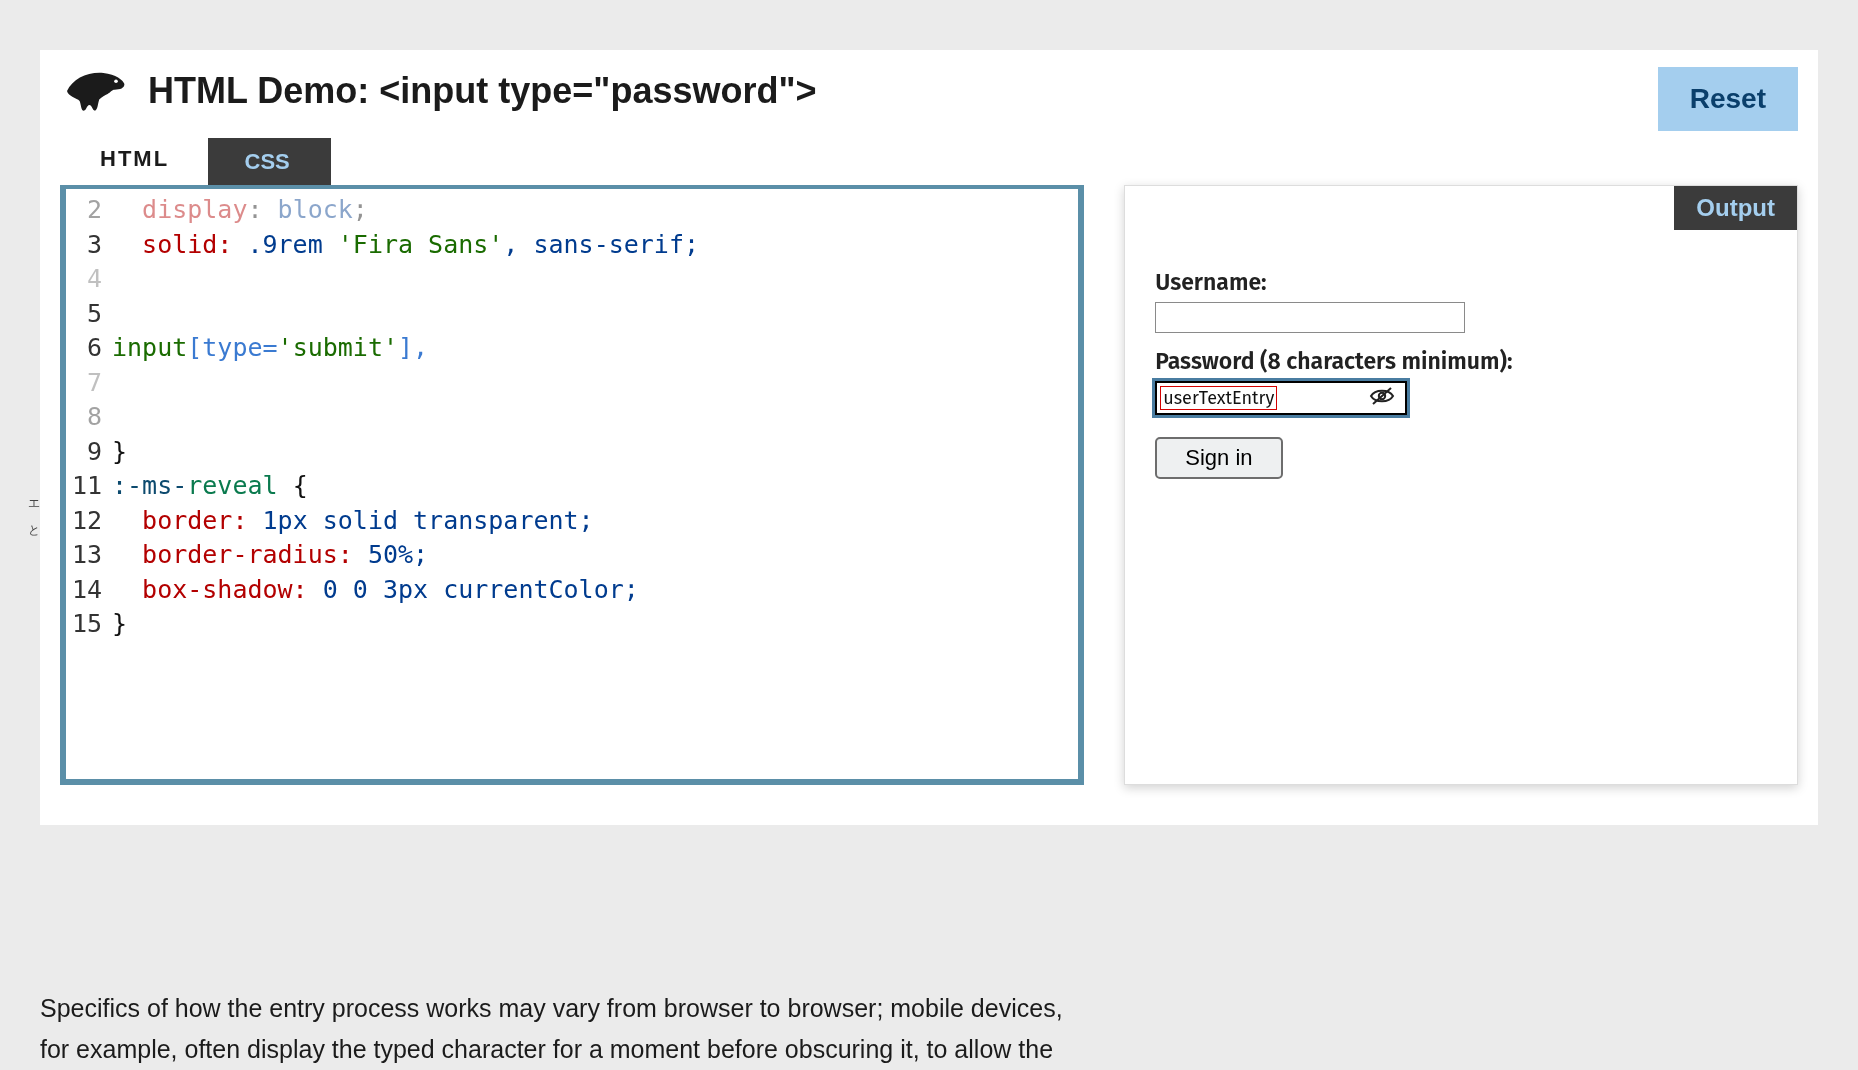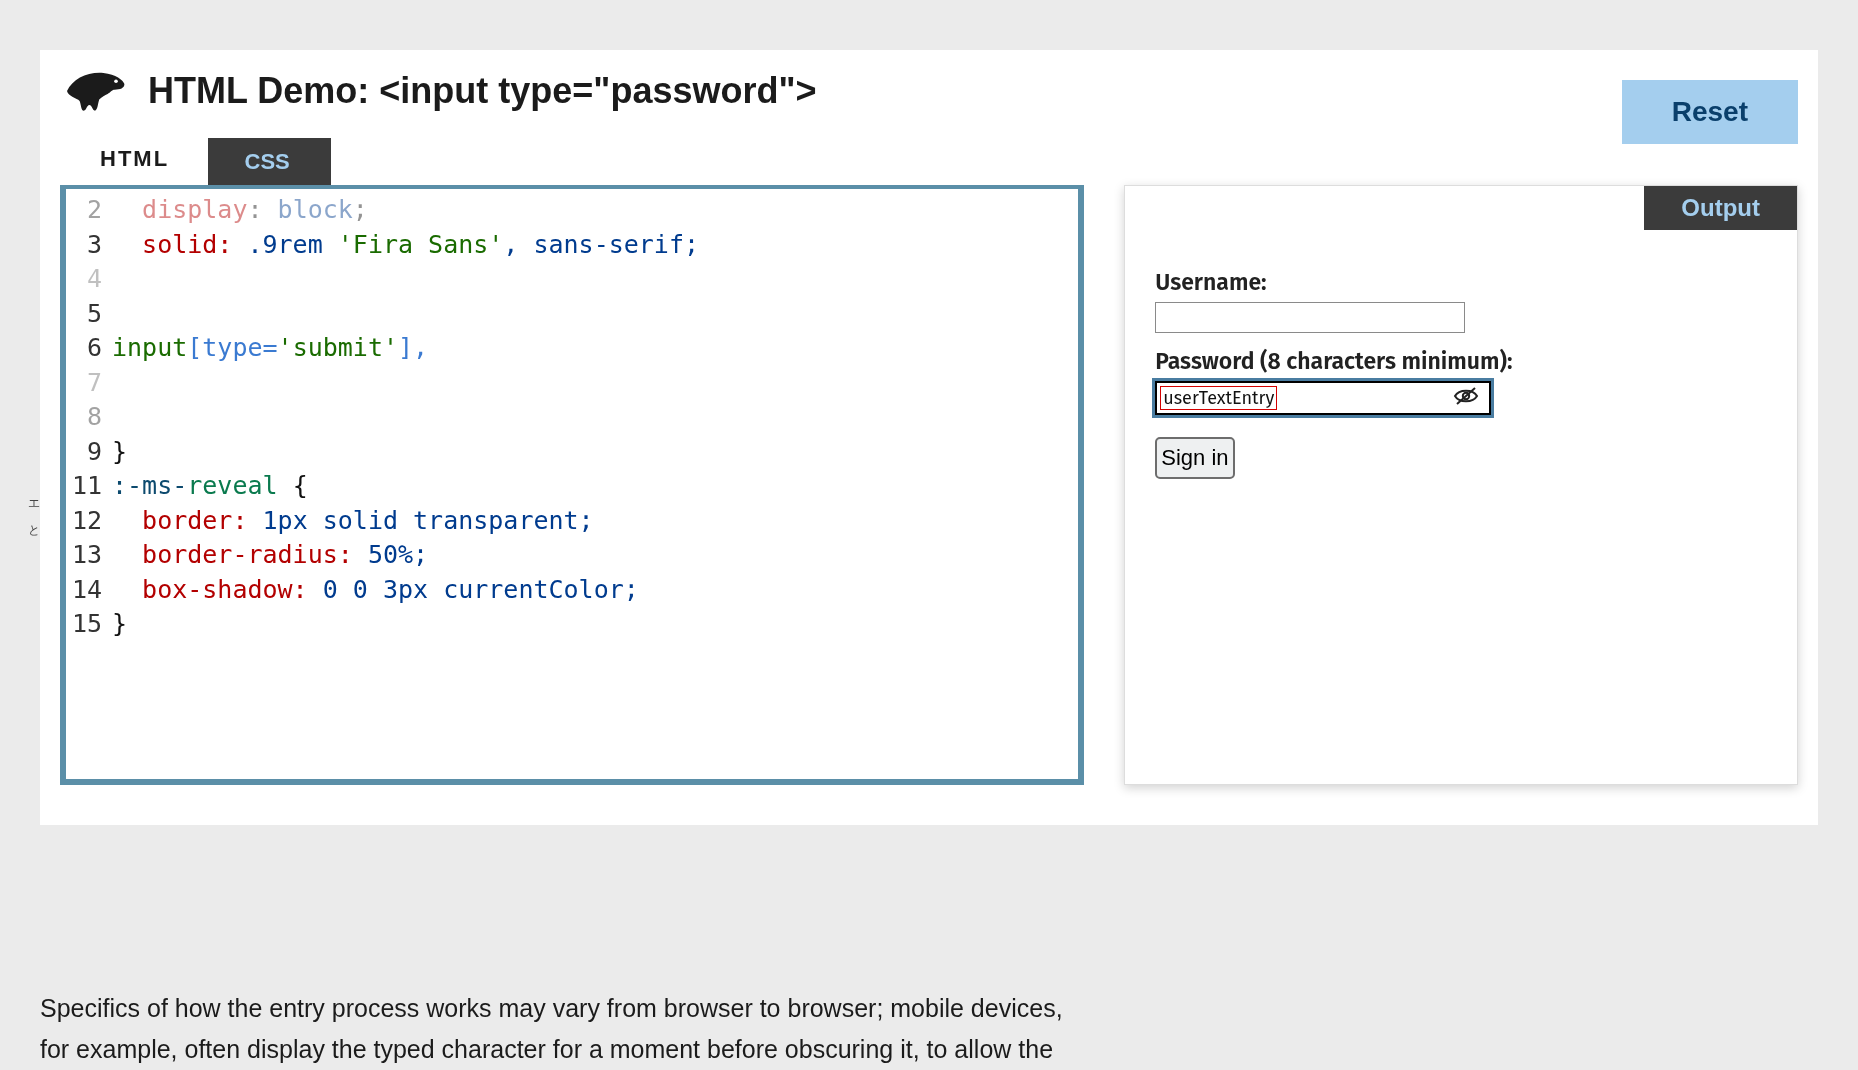--- a/index.html
+++ b/index.html
@@ -47,26 +47,26 @@
 }
 .demo-title {
   font-size: 36px;
   font-weight: 700;
   color: #1b1b1b;
 }
 
 .reset-btn {
   position: absolute;
   right: 0;
-  top: 16px;
+  top: 3px;
   background: #a4ceee;
   color: #0a3f6b;
   font-size: 28px;
   font-weight: 700;
-  padding: 16px 50px;
+  padding: 16px 32px;
   border: none;
   cursor: pointer;
 }
 
 
 .tabs-area {
   margin-top: 20px;
   position: relative;
 }
 .tab {
@@ -155,21 +155,21 @@
 
 
 .output-label {
   position: absolute;
   right: 0;
   top: 0;
   background: #3b3b3b;
   color: #a4ceee;
   font-size: 24px;
   font-weight: 700;
-  padding: 8px 37px;
+  padding: 8px 22px;
 }
 .output-body {
   padding: 70px 30px 20px 30px;
   font-family: 'Fira Sans', Arial, sans-serif;
 }
 .output-body label {
   display: block;
   font-size: 23px;
   font-weight: 600;
   color: #222;
@@ -182,21 +182,21 @@
   font-size: 18px;
   padding: 4px 6px;
   border: 1px solid #8a8a8a;
   background: #fff;
   margin-bottom: 14px;
 }
 .username-input { width: 310px; }
 .password-field {
   display: flex;
   align-items: center;
-  width: 336px;
+  width: 252px;
   border: 2px solid #000;
   outline: 3px solid #4a7da1;
   background: #fff;
   margin-bottom: 22px;
 }
 .password-field .pw-text {
   border: 1.5px solid #d40000;
   color: #111;
   font-size: 18px;
   padding: 0 2px;
@@ -204,21 +204,21 @@
 }
 .password-field .eye {
   margin-left: auto;
   padding: 3px 10px 3px 4px;
 }
 .signin-btn {
   background: #eef0f1;
   border: 2px solid #6d6d6d;
   border-radius: 5px;
   font-size: 22px;
-  padding: 6px 4px;
+  padding: 6px 28px;
   cursor: pointer;
 }
 
 
 .para {
   position: absolute;
   left: 40px;
   top: 988px;
   font-size: 25px;
   color: #1b1b1b;

